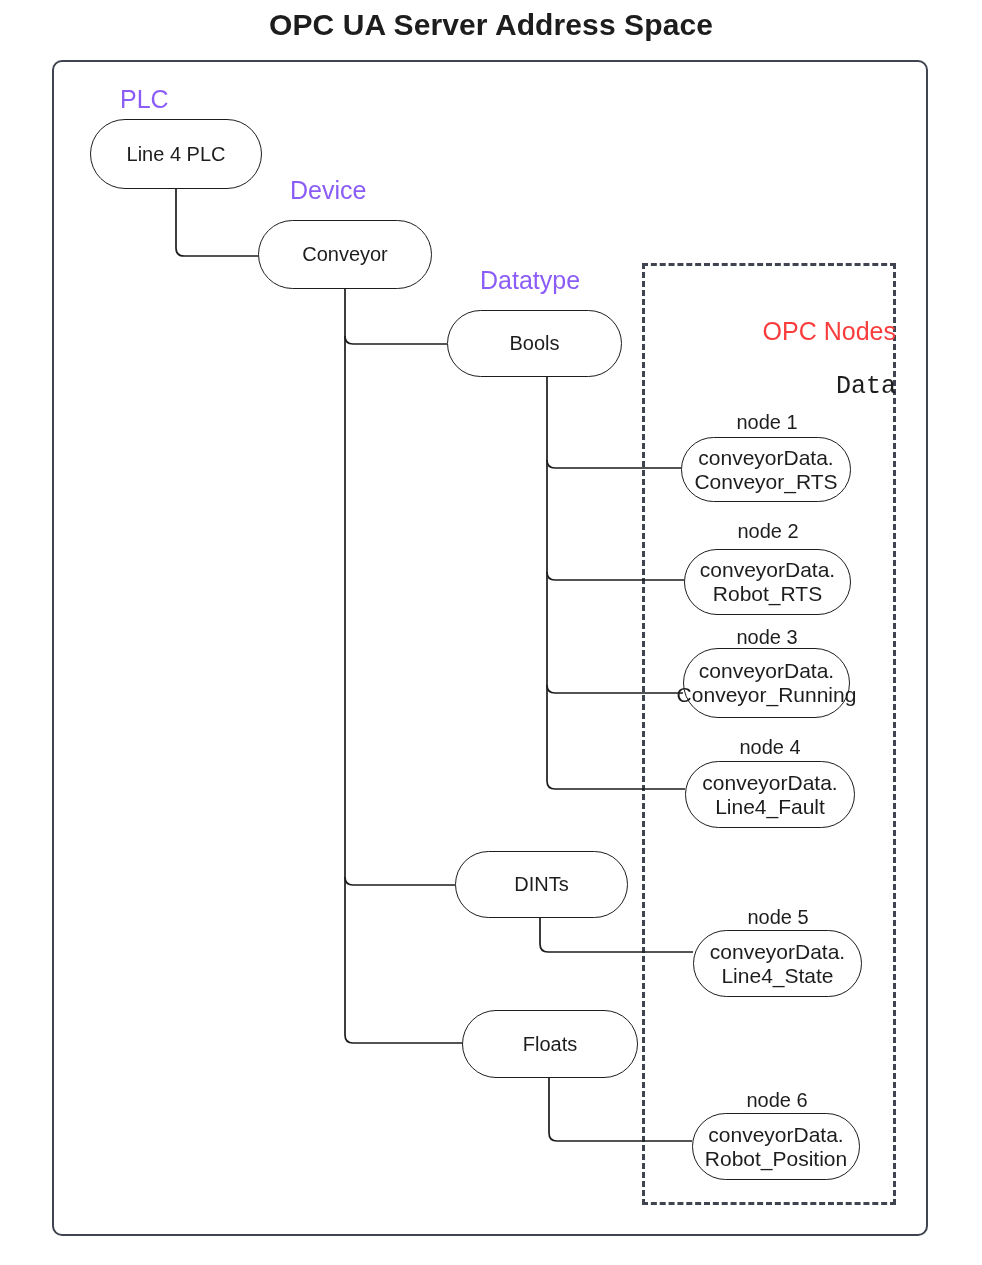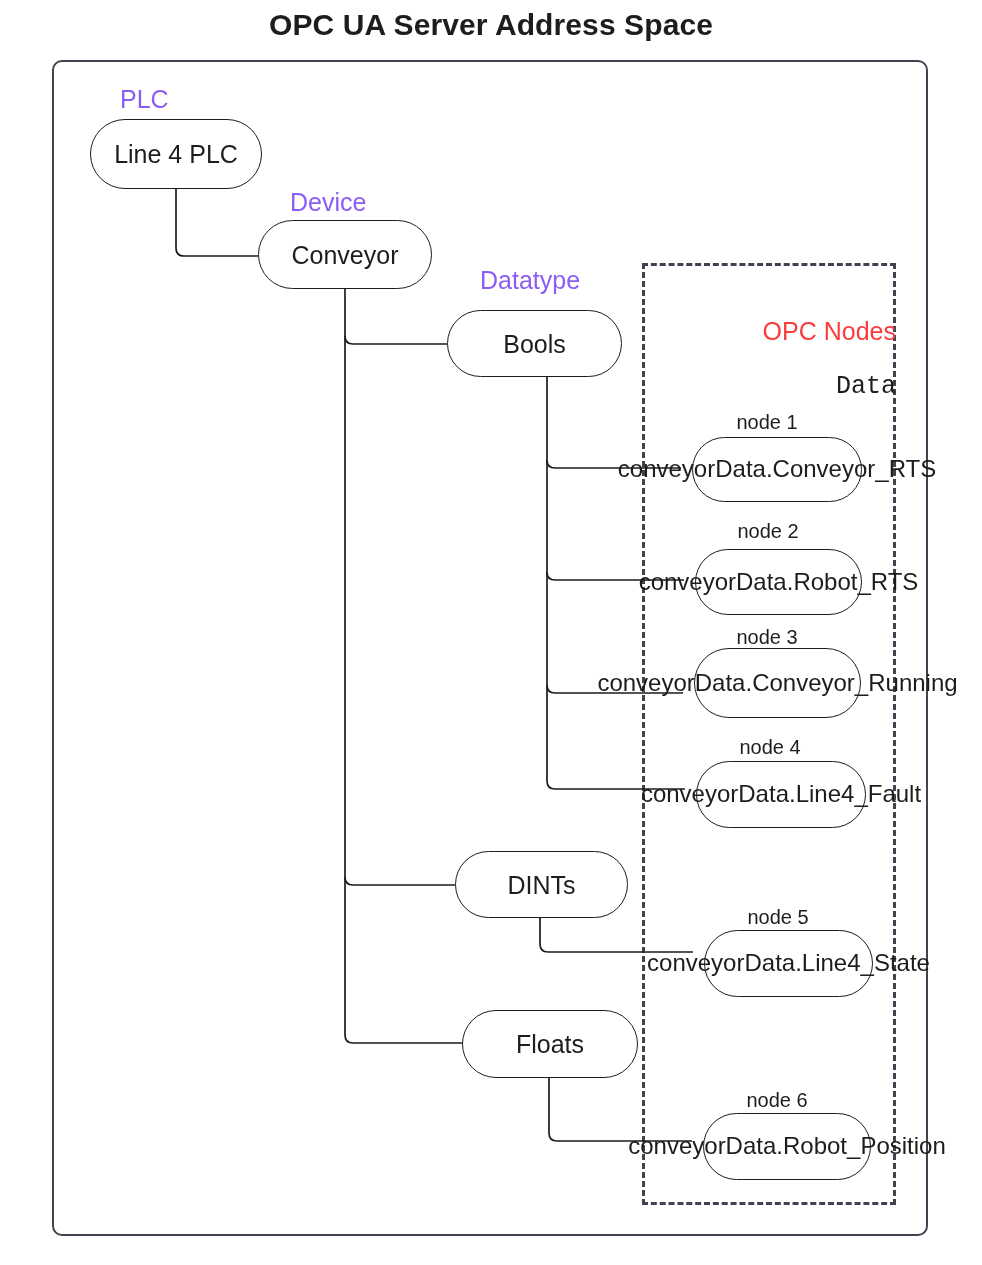--- a/index.html
+++ b/index.html
@@ -91,29 +91,28 @@
   .pill {
     position: absolute;
     box-sizing: border-box;
     border: 1.6px solid #1d1d1d;
     background: #ffffff;
     border-radius: 999px;
     display: flex;
     align-items: center;
     justify-content: center;
     text-align: center;
-    font-size: 25px;
+    font-size: 20px;
     color: #1d1d1d;
     line-height: 1.12;
     white-space: nowrap;
   }
   .pill.two-line {
-    flex-direction: row;
-    font-size: 24px;
-    margin-left: 11px;
+    flex-direction: column;
+    font-size: 21px;
   }
   .pill.two-line span { display: block; }
   .overflow-line { overflow: visible; }
 </style>
 </head>
 <body>
 
 <div id="stage">
 
   <div class="diagram-title">OPC UA Server Address Space</div>
@@ -142,21 +141,21 @@
 
       <path d="M 540,918 L 540,944 Q 540,952 548,952 L 693,952"></path>
 
       <path d="M 549,1078 L 549,1133 Q 549,1141 557,1141 L 692,1141"></path>
     </g>
   </svg>
 
   <div class="layer">
 
     <div class="grp-label" style="left:120px; top:85px; width:112px;">PLC</div>
-    <div class="grp-label" style="left:290px; top:176px; width:112px;margin-top:12px;">Device</div>
+    <div class="grp-label" style="left:290px; top:176px; width:112px;">Device</div>
     <div class="grp-label" style="left:480px; top:266px; width:118px;">Datatype</div>
 
     <div class="opc-heading" style="top:317px; color:#fa3c3c;">OPC Nodes</div>
     <div class="opc-heading" style="top:372px; color:#1d1d1d;font-family:Liberation Mono, monospace;">Data</div>
 
     <div class="pill" style="left:90px; top:119px; width:172px; height:70px;">
       <span>Line 4 PLC</span>
     </div>
 
     <div class="pill" style="left:258px; top:220px; width:174px; height:69px;">

